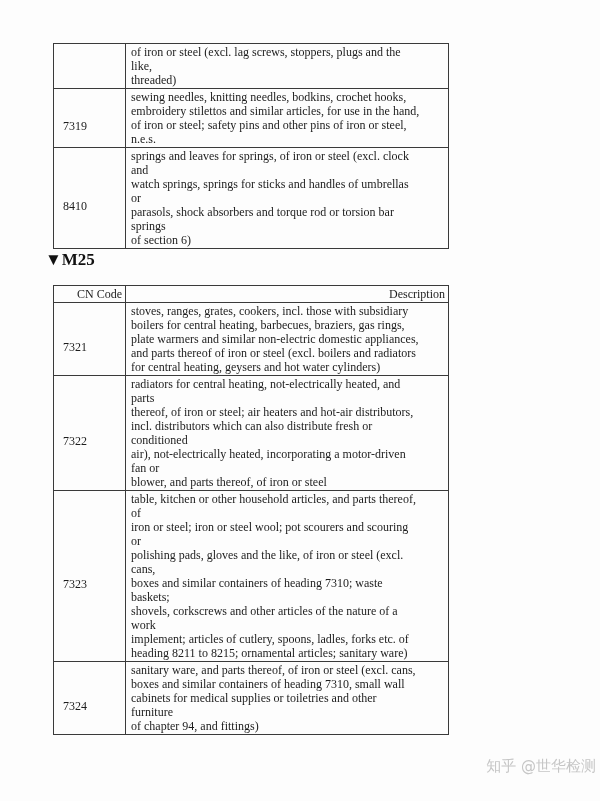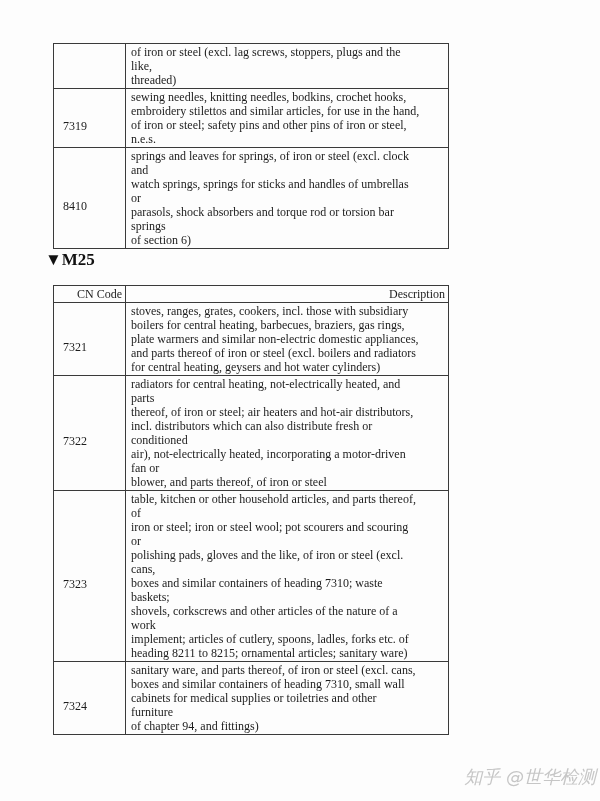--- a/index.html
+++ b/index.html
@@ -61,25 +61,24 @@
   }
   .doc-reference {
     position: absolute;
     left: 35px; top: 266px;
     font-size: 13.5px;
     color: #1c1c1c;
     letter-spacing: 0.2px;
   }
   .watermark {
     position: absolute;
-    right: 4px; bottom: 12px;
+    right: 4px; bottom: 25px;
     font-family: "DejaVu Sans", sans-serif;
-    font-size: 18px;
+    font-size: 15px;
     color: #c6c6c6;
-    font-style: italic;
   }
 </style>
 </head>
 <body>
 
 <div class="page">
 
   <table class="cn-table" id="table1">
     <tbody>
         <tr>

